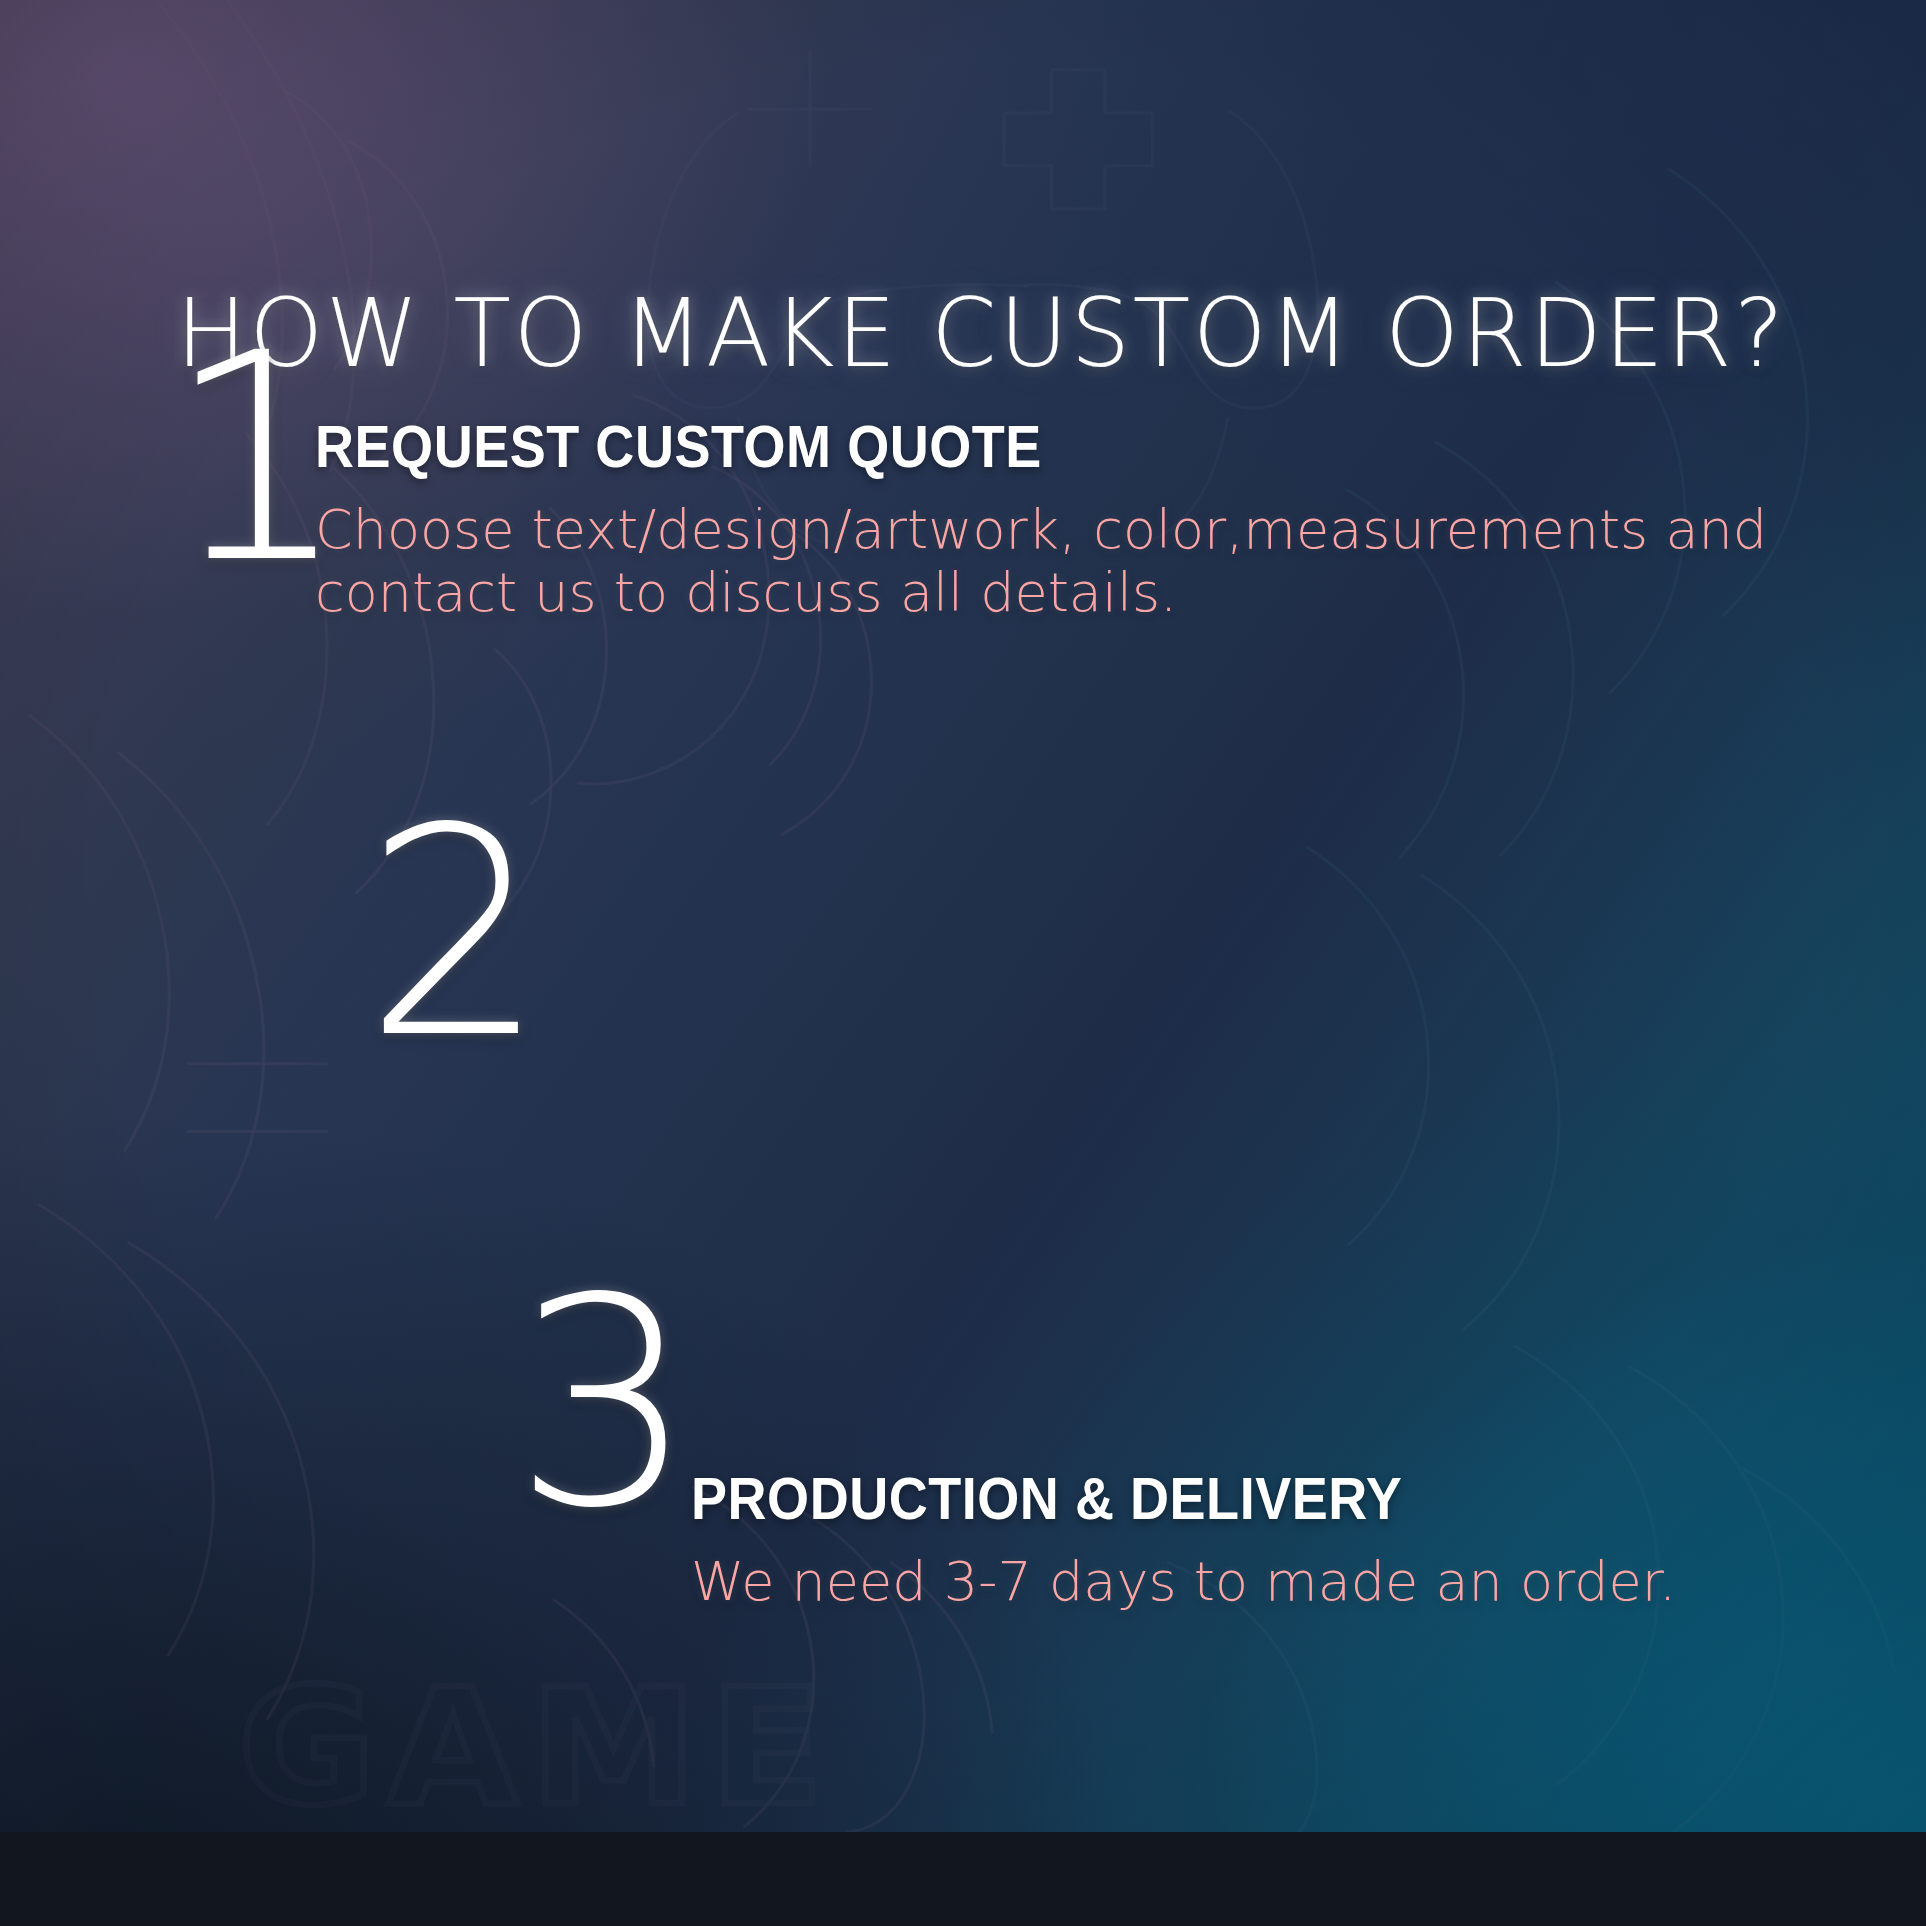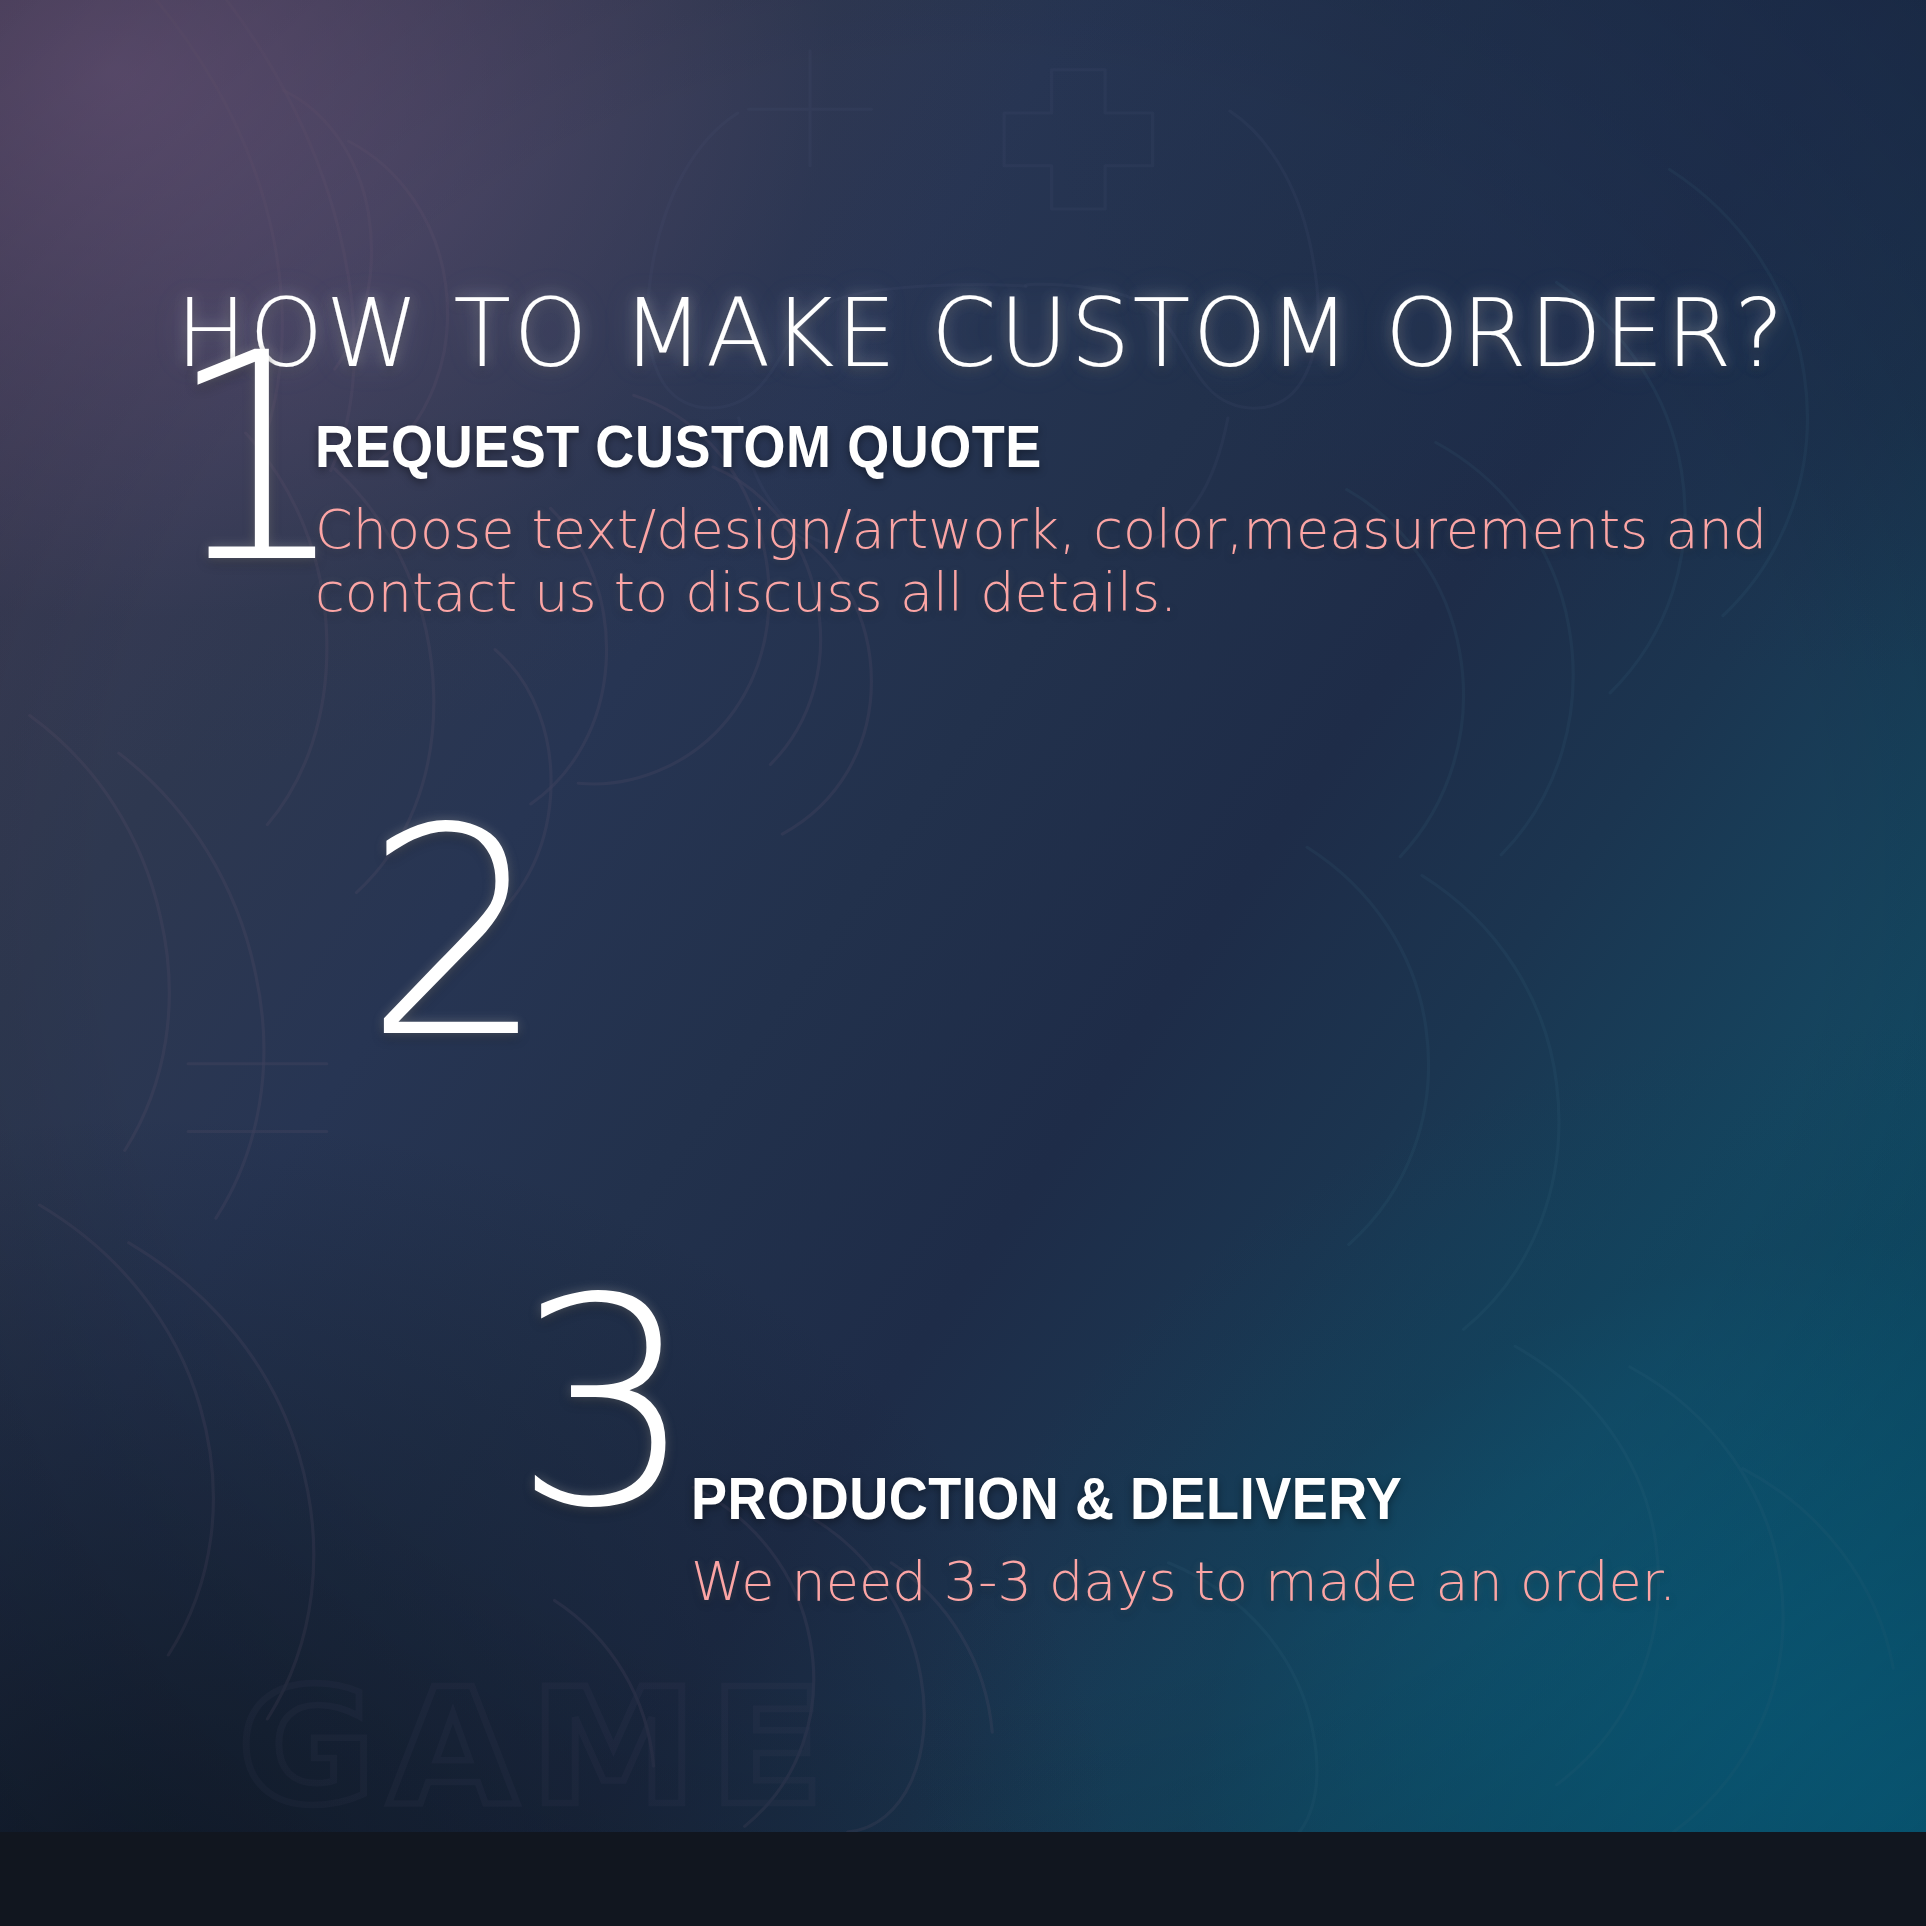--- a/index.html
+++ b/index.html
@@ -279,20 +279,20 @@
 
     <div class="step" id="step-2">
       <div class="step-number">2</div>
     </div>
 
     <div class="step" id="step-3">
       <div class="step-number">3</div>
       <div class="step-body">
         <div class="step-heading">PRODUCTION &amp; DELIVERY</div>
         <div class="step-text">
-          <span class="ln">We need 3-3 days to made an order.</span>
+          <span class="ln">We need 3-7 days to made an order.</span>
         </div>
       </div>
     </div>
 
   </div>
 </div>
 
 
 </body></html>

